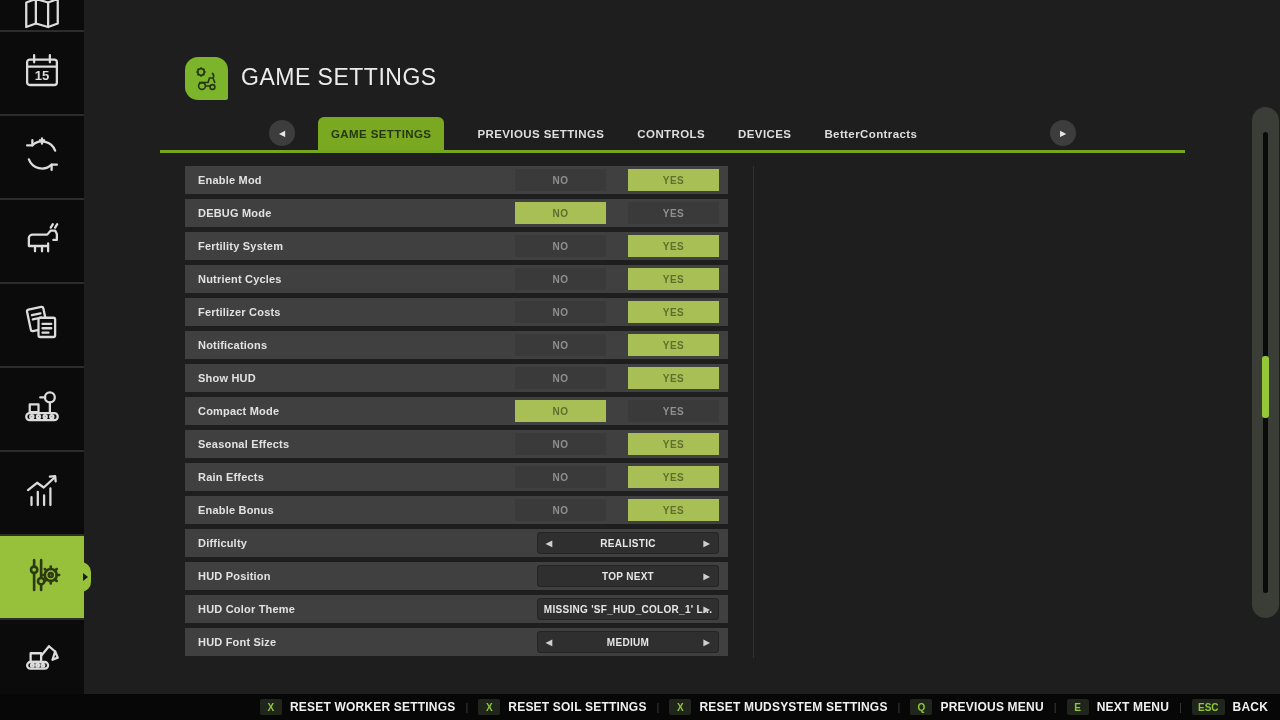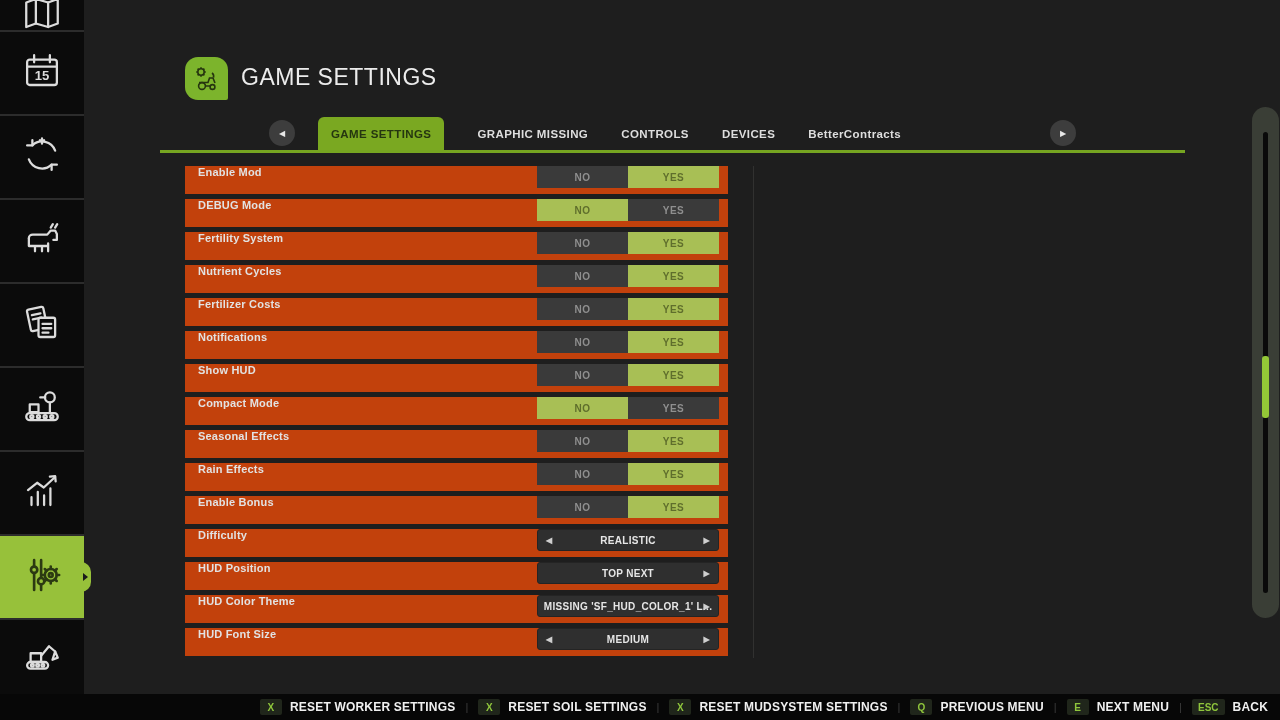--- a/index.html
+++ b/index.html
@@ -31,26 +31,26 @@
     background:#3d3d3d;display:flex;align-items:center;justify-content:center;
     color:#e8e8e8;font-size:8px;cursor:pointer;}
   .tab-nav.left{left:269px;}
   .tab-nav.right{left:1050px;}
   .tabs{position:absolute;left:318px;top:117px;height:33px;display:flex;gap:33px;align-items:stretch;}
   .tab{display:flex;align-items:center;font-size:11.5px;font-weight:bold;color:#dedede;
     letter-spacing:0.4px;cursor:pointer;white-space:nowrap;}
   .tab.active{background:#7aa821;color:#253610;border-radius:6px 6px 0 0;padding:0 13px;}
   
   .rows{position:absolute;left:185px;top:166px;width:543px;}
-  .srow{height:28px;margin-bottom:5px;background:#c2410c;display:flex;align-items:flex-start;
+  .srow{height:28px;margin-bottom:5px;background:#404040;display:flex;align-items:center;
     justify-content:space-between;padding-left:13px;box-sizing:border-box;}
   .srow-label{font-size:11px;font-weight:bold;color:#e2e2e2;letter-spacing:0.2px;}
   .ctrl{display:flex;margin-right:9px;}
   .tgl{width:91px;height:22px;display:flex;align-items:center;justify-content:center;
-    font-size:10px;font-weight:bold;border-radius:0;cursor:pointer;letter-spacing:0.5px;}
+    font-size:10px;font-weight:bold;border-radius:0;cursor:pointer;letter-spacing:0.5px;margin-left:22px;}
   .tgl.on{background:#a8bf55;color:#5f6e2c;}
   .tgl.off{background:#3a3a3a;color:#8f8f8f;}
   .sel{position:relative;width:182px;height:22px;background:#2f2f2f;border:1px solid #242424;
     box-sizing:border-box;border-radius:3px;display:flex;align-items:center;justify-content:center;
     font-size:10px;font-weight:bold;color:#e6e6e6;cursor:pointer;letter-spacing:0.3px;white-space:nowrap;}
   .sel .arr{position:absolute;top:50%;transform:translateY(-50%);font-size:8px;color:#cicfcf;
     color:#cfcfcf;cursor:pointer;}
   .sel .arr.l{left:8px;} .sel .arr.r{right:8px;}
   .vdivider{position:absolute;left:753px;top:166px;width:1px;height:492px;background:#313130;}
   
@@ -167,21 +167,21 @@
 
 <div class="tab-underline"></div>
 <div class="tab-nav left">
   <span>◀</span>
 </div>
 <div class="tab-nav right">
   <span>▶</span>
 </div>
 <div class="tabs" id="tabs">
     <div class="tab active">GAME SETTINGS</div>
-    <div class="tab">GRAPHIC MISSING</div>
+    <div class="tab">PREVIOUS SETTINGS</div>
     <div class="tab">CONTROLS</div>
     <div class="tab">DEVICES</div>
     <div class="tab">BetterContracts</div>
   </div>
 
 <div class="rows" id="rows">
     <div class="srow">
       <span class="srow-label">Enable Mod</span>
       <div class="ctrl">
         <div class="tgl off">NO</div>

